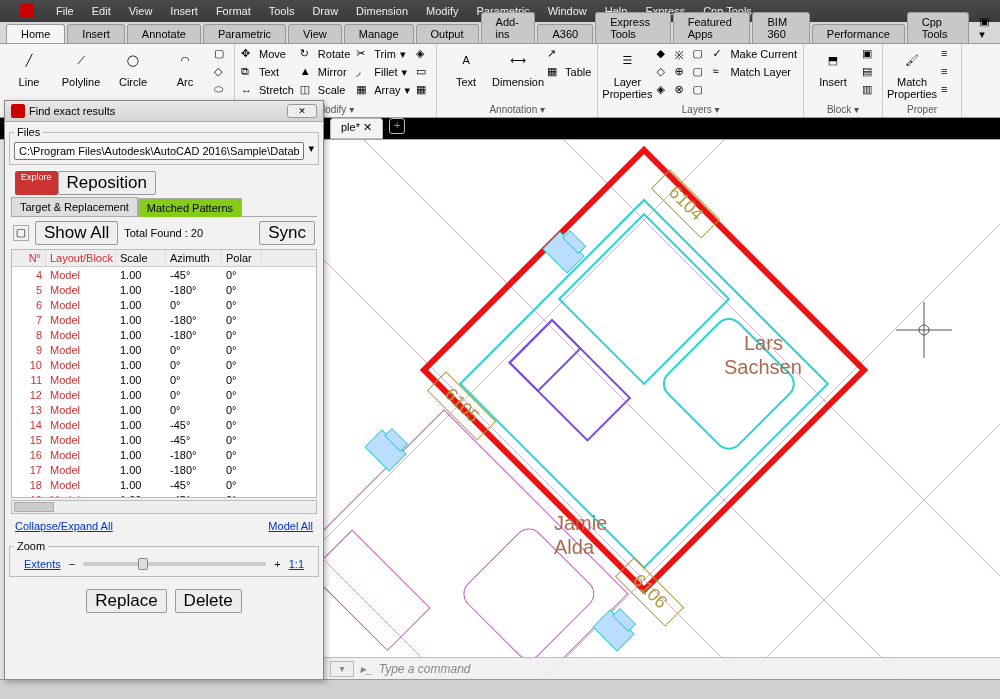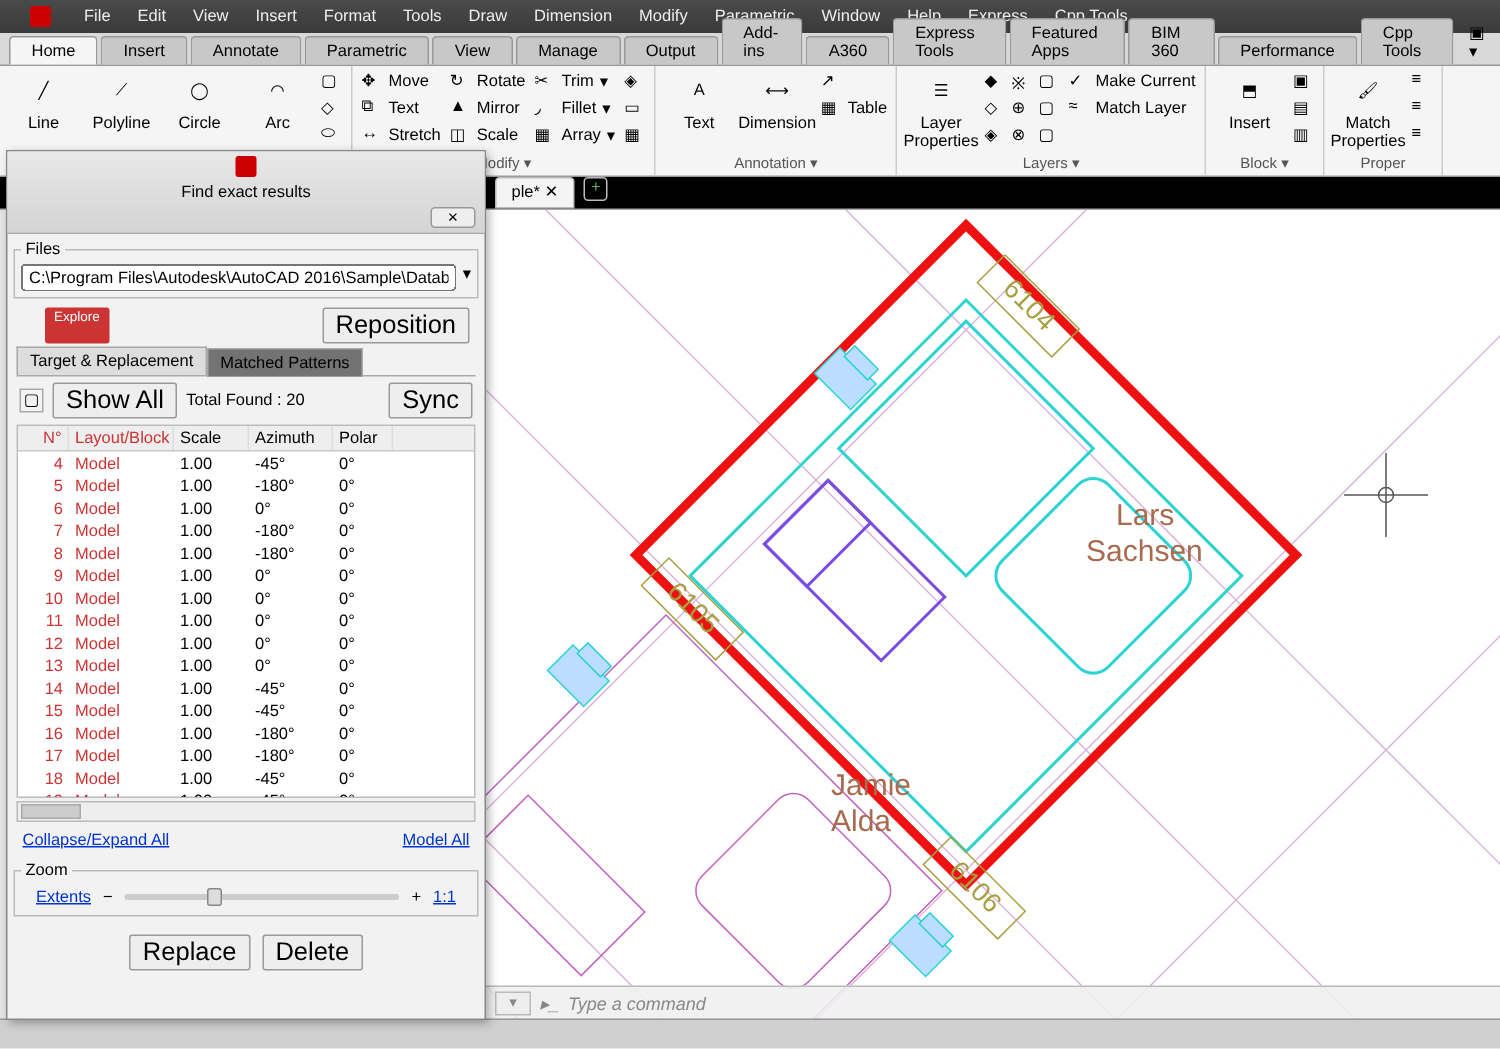--- a/index.html
+++ b/index.html
@@ -25,30 +25,30 @@
 svg { display: block; }
 
 .doctabs { background: #000000; height: 22px; display: flex; padding-left: 330px; gap: 6px; font-size: 11px; border-bottom: 1px solid #aaa; }
 .doctabs .dtab { padding: 2px 10px; background: #f4f4f4; border: 1px solid #bbb; border-radius: 3px 3px 0 0; }
 .doctabs .plus { width: 16px; height: 16px; border: 1px solid #bbb; border-radius: 3px; text-align: center; line-height: 13px; color: #6a6; }
 
 .canvas { position: absolute; left: 324px; top: 140px; right: 0; bottom: 20px; background: #fff; overflow: hidden; }
 .canvas svg { position: absolute; left: 0; top: 0; }
 
 .palette { position: absolute; left: 4px; top: 100px; width: 320px; height: 580px; background: #f2f2f2; border: 1px solid #888; box-shadow: 2px 2px 6px rgba(0,0,0,.3); font-size: 11px; display: flex; flex-direction: column; }
-.palette .titlebar { background: linear-gradient(#e8e8e8,#d4d4d4); padding: 3px 6px; display: flex; align-items: center; gap: 4px; border-bottom: 1px solid #aaa; flex-direction: column; }
+.palette .titlebar { background: linear-gradient(#e8e8e8,#d4d4d4); padding: 3px 6px; display: flex; align-items: center; gap: 4px; border-bottom: 1px solid #aaa; }
 .palette .titlebar .aicon { width: 14px; height: 14px; background: #c00; border-radius: 2px; }
 .palette .titlebar .close { margin-left: auto; width: 30px; height: 14px; border: 1px solid #999; border-radius: 3px; font-size: 9px; text-align: center; line-height: 12px; background: #eee; }
 .palette fieldset { border: 1px solid #bbb; padding: 4px; margin: 4px; }
 .palette legend { font-size: 11px; padding: 0 3px; }
 .palette input[type=text] { width: 100%; font-size: 11px; padding: 1px 3px; }
 .palette .btn { font-size: 17px; padding: 1px 8px; background: #eee; border: 1px solid #999; border-radius: 2px; }
 .palette .tabs2 { display: flex; border-bottom: 1px solid #aaa; margin: 0 6px; }
 .palette .tabs2 .t { padding: 3px 8px; border: 1px solid #aaa; border-bottom: none; background: #ddd; font-size: 11px; }
-.palette .tabs2 .t.active { background: #737373; position: relative; top: 1px; }
+.palette .tabs2 .t.active { background: #84cc16; position: relative; top: 1px; }
 .palette .toolbar2 { display: flex; align-items: center; gap: 6px; padding: 4px 8px; }
 .palette .grid { margin: 0 6px; border: 1px solid #bbb; background: #fff; font-size: 11px; }
 .palette .grid .hdr { display: flex; background: #eee; border-bottom: 1px solid #ccc; }
 .palette .grid .hdr div { padding: 2px 4px; border-right: 1px solid #ddd; }
 .palette .grid .rows { max-height: 230px; overflow-y: auto; overflow-x: hidden;}
 .palette .grid .row { display: flex; height: 15px; align-items: center; }
 .palette .grid .row div { padding: 0 4px; }
 .c-n { width: 34px; text-align: right; color: #c33; }
 .c-lb { width: 70px; color: #c33; }
 .c-sc { width: 50px; }
@@ -377,21 +377,21 @@
     <span>Find exact results</span>
     <span class="close">✕</span>
   </div>
   <fieldset>
     <legend>Files</legend>
     <div style="display:flex;gap:4px;">
       <input type="text" value="C:\Program Files\Autodesk\AutoCAD 2016\Sample\Database" style="">
       <span>▾</span>
     </div>
   </fieldset>
-  <div style="display:flex;justify-content:space-between;padding:2px 10px;margin-left:15px;">
+  <div style="display:flex;justify-content:flex-start;padding:2px 10px;">
     <span style="background:#c33;color:#fff;font-size:9px;padding:1px 6px;border-radius:2px">Explore</span>
     <button class="btn">Reposition</button>
   </div>
   <div class="tabs2">
     <div class="t">Target &amp; Replacement</div>
     <div class="t active">Matched Patterns</div>
   </div>
   <div class="toolbar2">
     <span style="border:1px solid #aaa;width:16px;height:16px;text-align:center">▢</span>
     <button class="btn">Show All</button>

